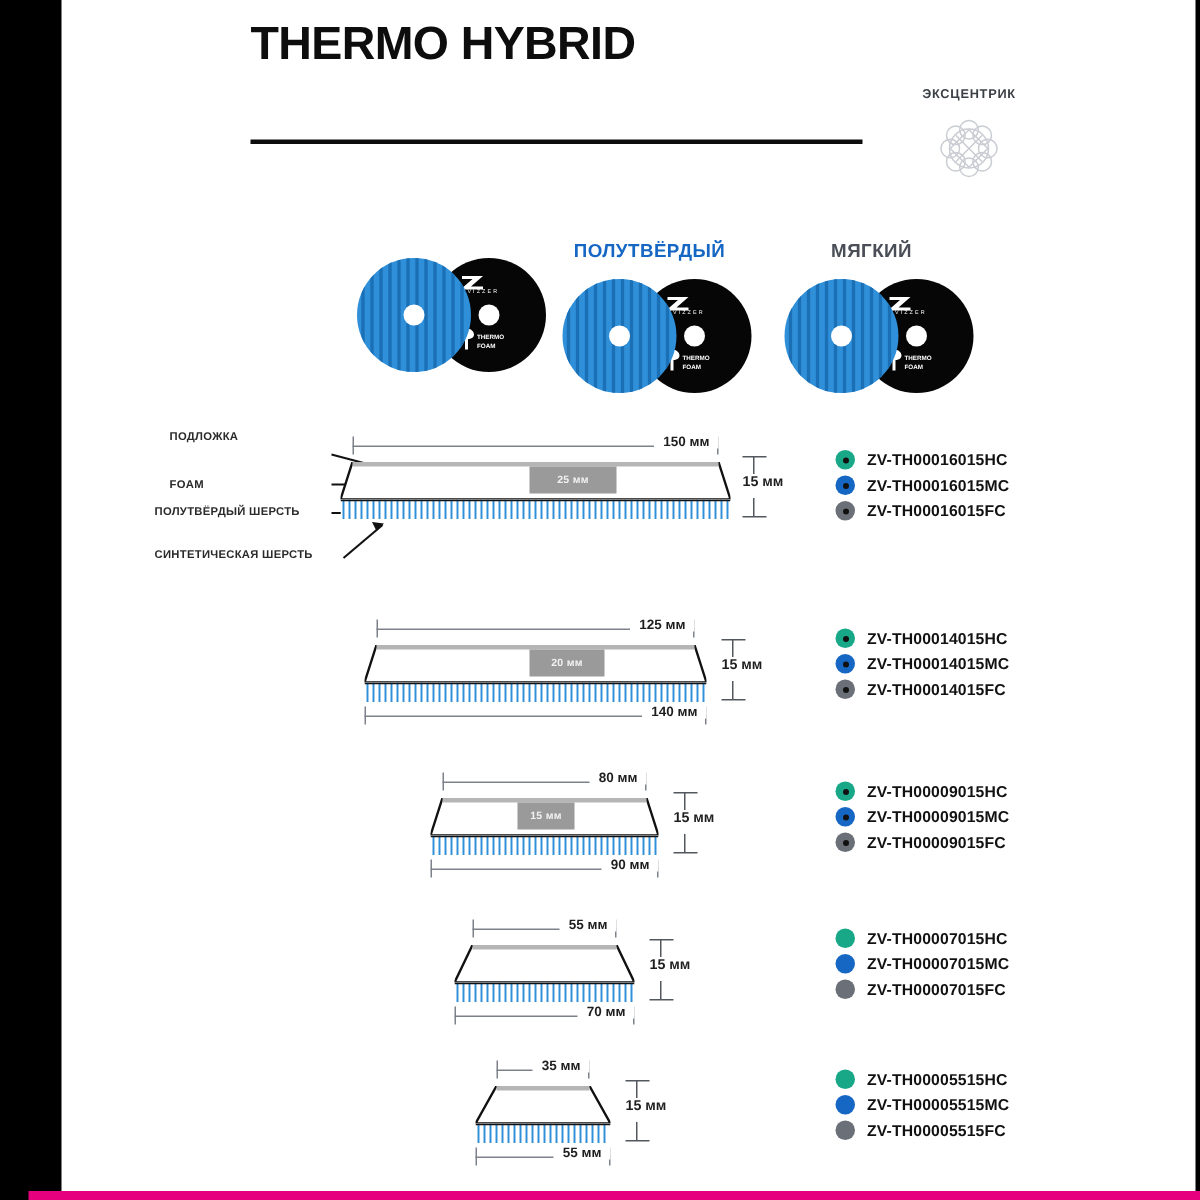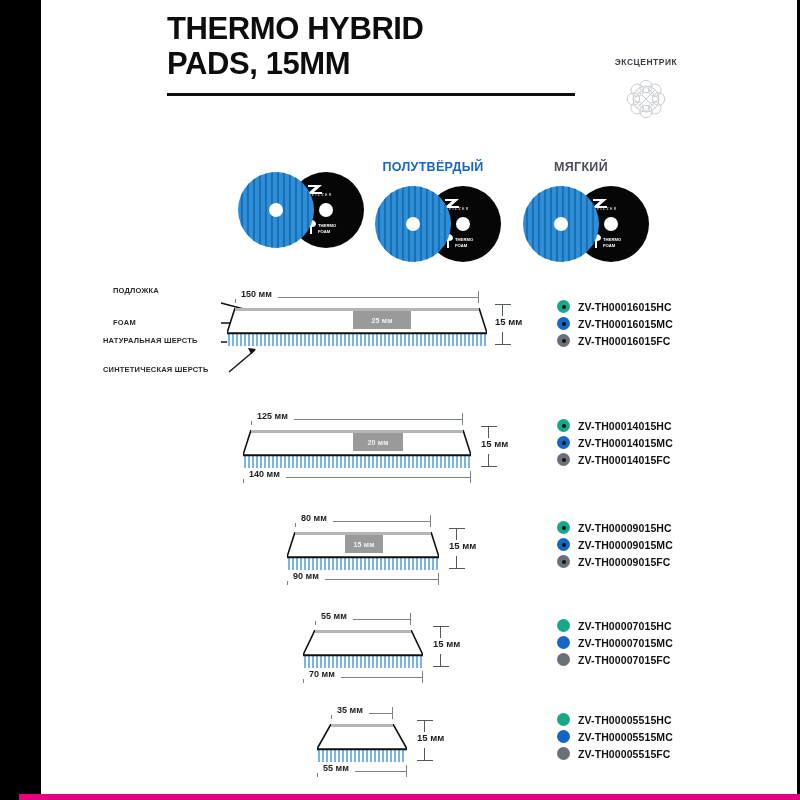--- a/index.html
+++ b/index.html
@@ -61,21 +61,21 @@
     line-height:1.45;position:absolute;right:0;width:120px;
   }
 
   .diagram{position:absolute;}
   .dim-top,.dim-bot{position:absolute;height:14px;}
   .dimline{position:absolute;left:0;right:0;top:7px;height:1px;background:#7d8189;}
   .tick{position:absolute;top:1px;width:1px;height:12px;background:#7d8189;}
   .tick.l{left:0;}
   .tick.r{right:0;}
   .dim-text{
-    position:absolute;left:0;right:0;top:-1px;text-align:left;
+    position:absolute;left:0;right:0;top:-1px;text-align:right;
     font-size:9px;font-weight:bold;color:#1e1e1e;
   }
   .dim-text span{background:#fff;padding:0 6px;}
 
   .body{position:absolute;}
   .center-block{
     position:absolute;background:#9a9a9a;
     color:#f2f2f2;font-size:7px;font-weight:bold;
     display:flex;align-items:center;justify-content:center;letter-spacing:0.2px;
   }
@@ -108,21 +108,20 @@
 <div class="page">
 
   <div class="edge-left"></div>
   <div class="edge-right"></div>
   <div class="edge-bottom"></div>
 
   <div class="sheet">
 
     <div class="title">
       <div>THERMO HYBRID</div>
-      <div>PADS, 15MM</div>
     </div>
     <div class="title-rule"></div>
 
     <div class="ecc">
       <div class="ecc-label">ЭКСЦЕНТРИК</div>
       <div class="ecc-mark">
         <svg width="56" height="56" viewBox="0 0 56 56" aria-hidden="true">
           <g fill="none" stroke="#c9ccd2" stroke-width="1">
             <circle cx="28" cy="28" r="13"></circle>
             <circle cx="28" cy="15.5" r="6.2"></circle>
@@ -273,21 +272,21 @@
             </svg>
             <div class="hub"></div>
           </div>
         </div>
       </div>
     </div>
 
     <div>
       <div class="layer-label" style="left:72px;top:286px;width:110px;">ПОДЛОЖКА</div>
       <div class="layer-label" style="left:72px;top:318px;width:110px;">FOAM</div>
-      <div class="layer-label" style="left:62px;top:336px;width:120px;">НАТУРАЛЬНАЯ ШЕРСТЬ</div>
+      <div class="layer-label" style="left:62px;top:336px;width:120px;">ПОЛУТВЁРДЫЙ ШЕРСТЬ</div>
       <div class="layer-label" style="left:62px;top:365px;width:120px;">СИНТЕТИЧЕСКАЯ ШЕРСТЬ</div>
       <svg style="position:absolute;left:178px;top:296px;" width="120" height="80" aria-hidden="true">
         <g stroke="#111" stroke-width="1.4" fill="none">
           <line x1="2" y1="7" x2="36" y2="16"></line>
           <line x1="2" y1="27" x2="36" y2="27"></line>
           <line x1="2" y1="46" x2="36" y2="46"></line>
           <line x1="10" y1="76" x2="36" y2="54"></line>
         </g>
         <g fill="#111">
           <polygon points="36,16 28,12 29,19"></polygon>

